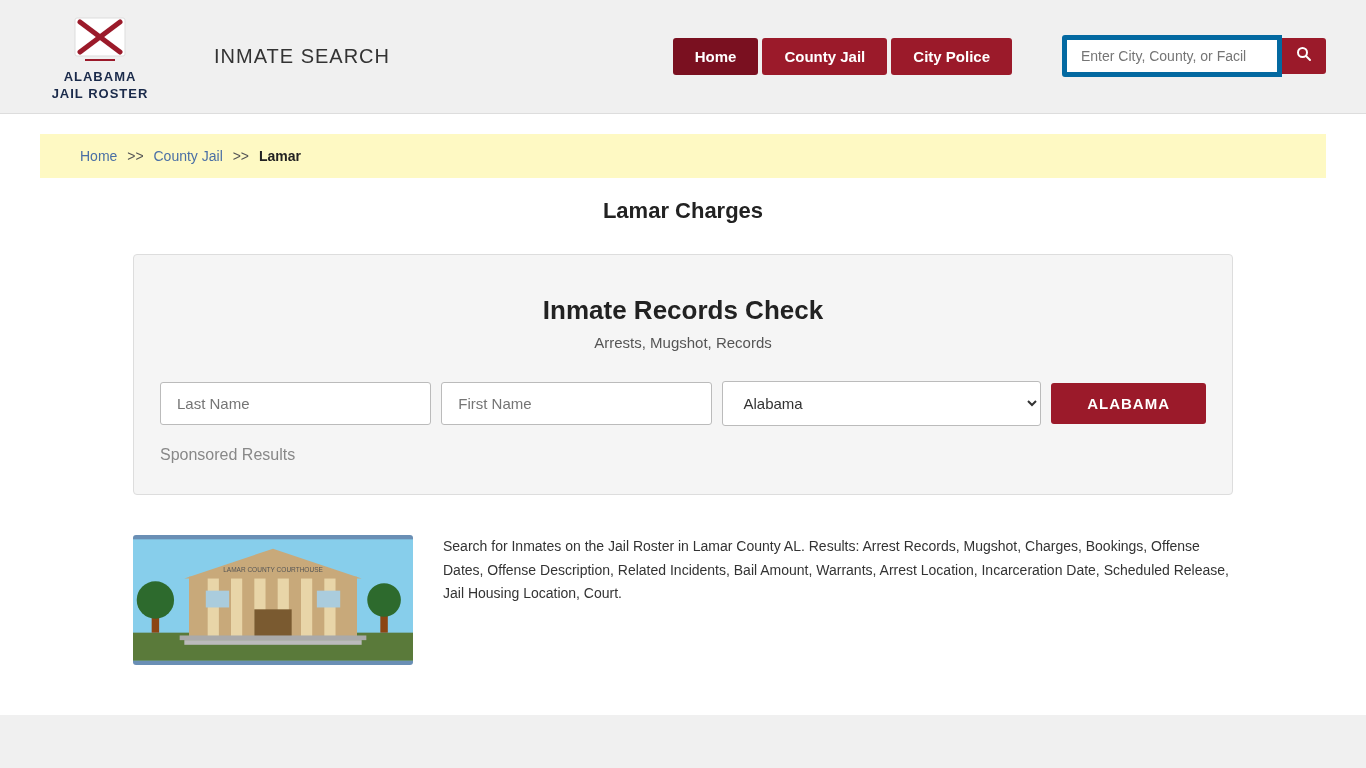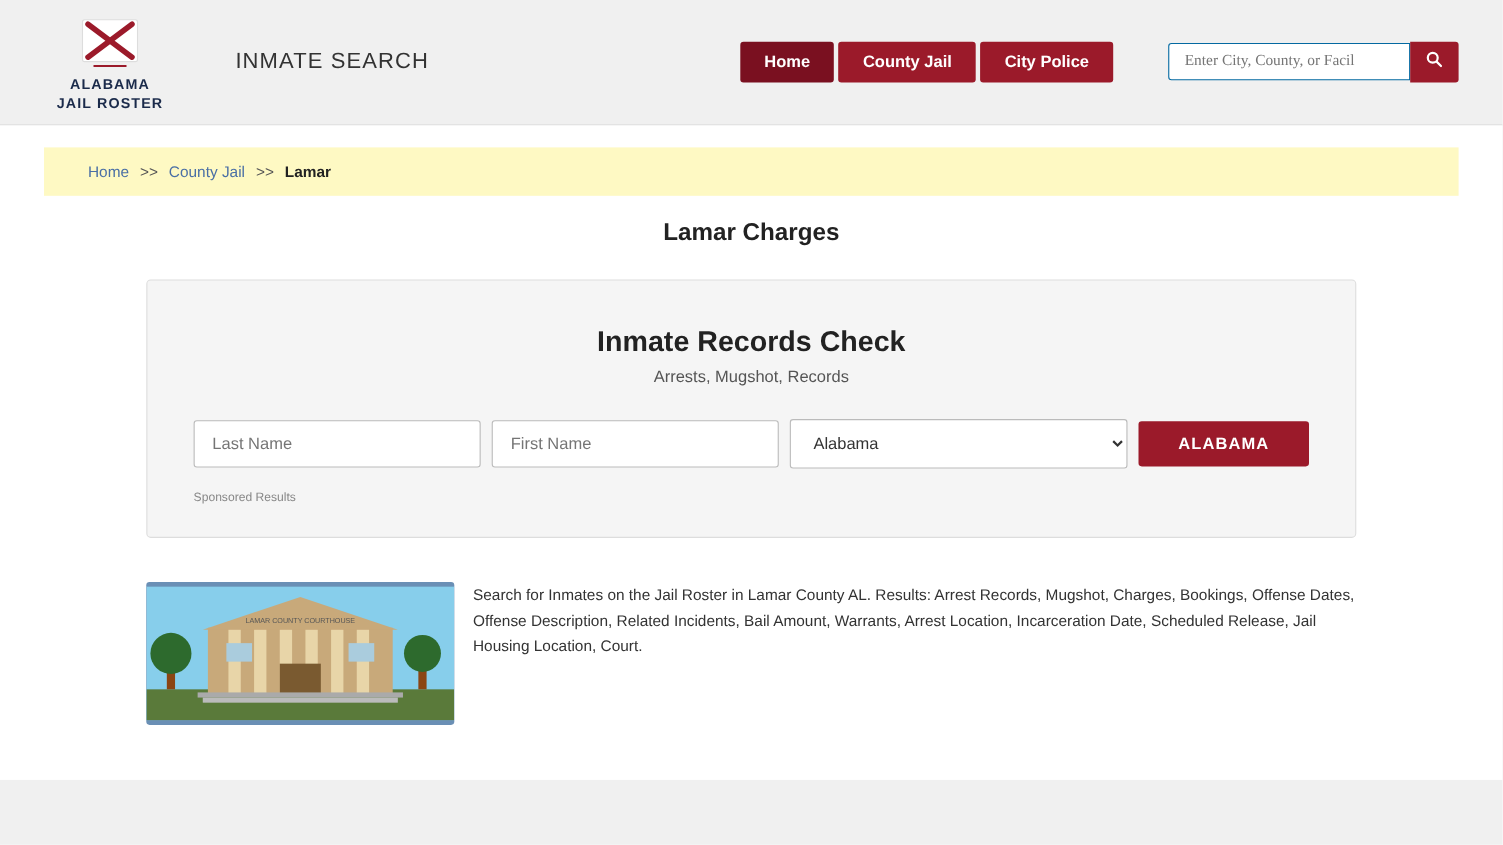--- a/index.html
+++ b/index.html
@@ -55,28 +55,27 @@
     .nav-btn:first-child {
       background: #7a1020;
     }
     .search-bar {
       display: flex;
       align-items: center;
       margin-left: 20px;
     }
     .search-bar input {
       padding: 8px 14px;
-      border: 1px solid #0369a1;
+      border: 5px solid #0369a1;
       border-radius: 3px 0 0 3px;
       font-size: 14px;
       width: 220px;
       outline: none;
       color: #a16207;
       background: white;
-      font-family: Liberation Serif, serif;
     }
     .search-bar button {
       background: #9b1a2a;
       border: none;
       padding: 8px 14px;
       cursor: pointer;
       border-radius: 0 3px 3px 0;
       color: white;
       font-size: 16px;
     }
@@ -112,21 +111,21 @@
       font-weight: bold;
       color: #222;
       margin: 20px 0 30px;
     }
 
     
     .records-box {
       background: #f5f5f5;
       border: 1px solid #ddd;
       border-radius: 4px;
-      padding: 40px 42px 30px;
+      padding: 40px 26px 30px;
       max-width: 1100px;
       margin: 0 auto 30px;
     }
     .records-box h2 {
       text-align: center;
       font-size: 26px;
       font-weight: bold;
       color: #222;
       margin-bottom: 8px;
     }
@@ -167,29 +166,29 @@
       color: white;
       border: none;
       padding: 12px 36px;
       font-size: 15px;
       font-weight: bold;
       border-radius: 3px;
       cursor: pointer;
       letter-spacing: 1px;
     }
     .sponsored {
-      font-size: 11px;
+      font-size: 16px;
       color: #888;
       margin-top: 10px;
     }
 
     
     .bottom-section {
       display: flex;
-      gap: 17px;
+      gap: 30px;
       max-width: 1100px;
       margin: 0 auto;
       padding: 10px 0;
     }
     .courthouse-img {
       width: 300px;
       min-width: 280px;
       height: 130px;
       background: #6a8fb5;
       border-radius: 3px;

